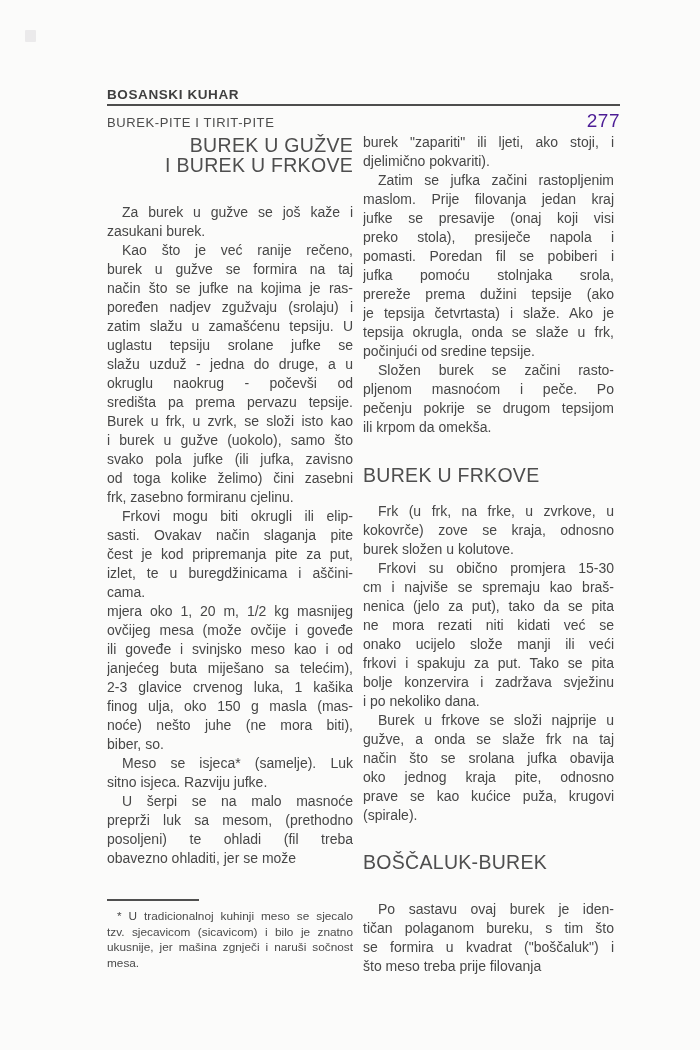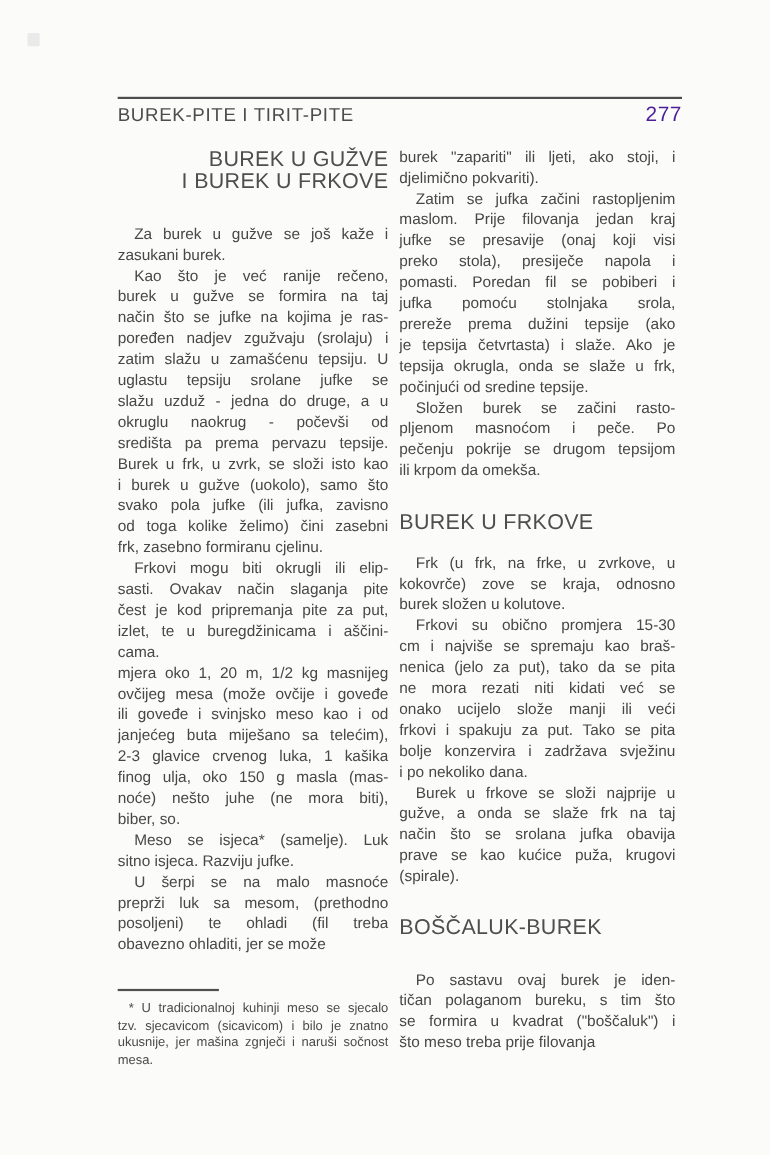--- a/index.html
+++ b/index.html
@@ -10,21 +10,21 @@
     color:#4a4a4a;
   }
   
   #smudge{position:absolute;left:25px;top:30px;width:11px;height:12px;background:#ebeaeb;border-radius:1px;}
 
   
   #header{position:absolute;left:107px;top:88px;width:513px;}
   #book-title{font-size:13.5px;font-weight:bold;letter-spacing:.6px;color:#3f3f3f;line-height:13px;padding-bottom:3px;}
   #header-rule{height:2px;background:#4d4d4d;}
   #header-row{display:flex;justify-content:space-between;align-items:baseline;margin-top:4px;}
-  #chapter-title{font-size:17px;letter-spacing:.6px;color:#4c4c4c;}
+  #chapter-title{font-size:13px;letter-spacing:.6px;color:#4c4c4c;}
   #page-number{font-size:19px;color:#4c1d95;letter-spacing:.5px;}
 
   
   .col-heading{font-size:19.5px;letter-spacing:.3px;color:#4e4e4e;line-height:20px;}
   #left-heading{position:absolute;left:107px;top:135px;width:246px;text-align:right;}
   #left-body{position:absolute;left:107px;top:203px;width:246px;}
   #right-body{position:absolute;left:363px;top:133px;width:251px;}
 
   .para{font-size:14px;line-height:19px;color:#474747;}
   .tline{text-align:justify;text-align-last:justify;white-space:nowrap;overflow:hidden;}
@@ -41,20 +41,21 @@
   #footnote-text .tline.first{text-indent:10px;}
 </style>
 </head>
 <body>
 
 <div id="page">
 
   <div id="smudge"></div>
 
   <div id="header">
+    <div id="book-title">BOSANSKI KUHAR</div>
     <div id="header-rule"></div>
     <div id="header-row">
       <span id="chapter-title">BUREK-PITE I TIRIT-PITE</span>
       <span id="page-number">277</span>
     </div>
   </div>
 
   <div id="left-heading" class="col-heading">
     <div>BUREK U GUŽVE</div>
     <div>I BUREK U FRKOVE</div>
@@ -156,20 +157,21 @@
         <div class="tline">ne mora rezati niti kidati već se</div>
         <div class="tline">onako ucijelo slože manji ili veći</div>
         <div class="tline">frkovi i spakuju za put. Tako se pita</div>
         <div class="tline">bolje konzervira i zadržava svježinu</div>
         <div class="tline last">i po nekoliko dana.</div>
       </div>
     <div class="para indent">
         <div class="tline first">Burek u frkove se složi najprije u</div>
         <div class="tline">gužve, a onda se slaže frk na taj</div>
         <div class="tline">način što se srolana jufka obavija</div>
+        <div class="tline">oko jednog kraja pite, odnosno</div>
         <div class="tline">prave se kao kućice puža, krugovi</div>
         <div class="tline last">(spirale).</div>
       </div>
     <div class="col-heading rb-heading3">BOŠČALUK-BUREK</div>
     <div class="para indent">
         <div class="tline first">Po sastavu ovaj burek je iden-</div>
         <div class="tline">tičan polaganom bureku, s tim što</div>
         <div class="tline">se formira u kvadrat ("boščaluk") i</div>
         <div class="tline last">što meso treba prije filovanja</div>
       </div>

